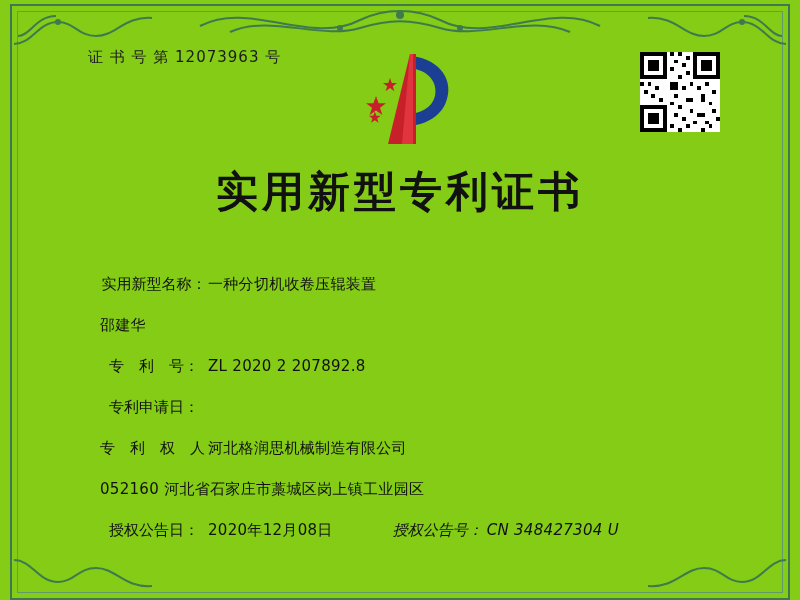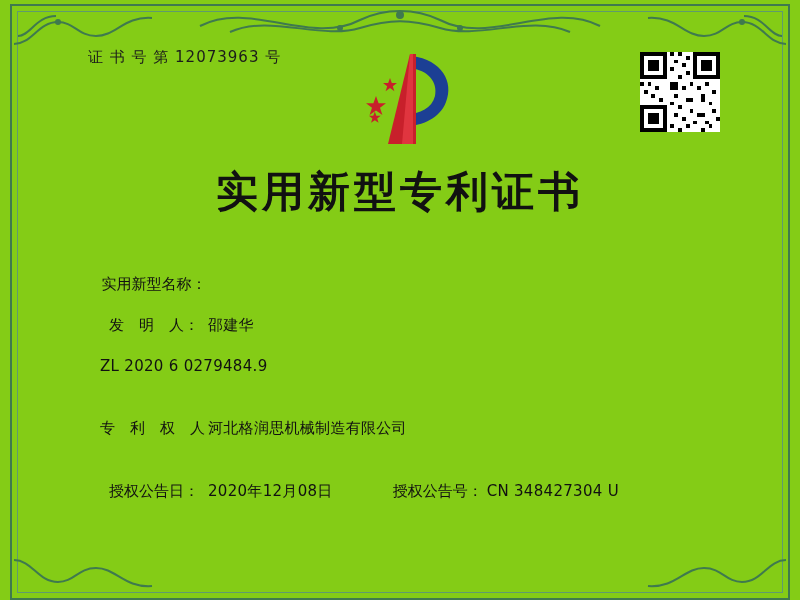--- a/index.html
+++ b/index.html
@@ -134,20 +134,21 @@
     white-space: nowrap;
     letter-spacing: 0.3px;
   }
   .field-row.last {
     margin-bottom: 15px;
   }
   .inline-second {
     margin-left: 60px;
     display: flex;
     align-items: baseline;
+    font-style: italic;
   }
   .inline-second .field-label {
     width: auto;
     flex: 0 0 auto;
     margin-right: 4px;
   }
 </style>
 </head>
 <body>
 
@@ -286,40 +287,43 @@
       </g>
     </svg>
   </div>
 
   <div class="title">实用新型专利证书</div>
 
   <div class="fields">
 
     <div class="field-row">
       <span class="field-label">实用新型名称：</span>
-    </div>
-
-    <div class="field-row">
-      <span class="field-label">发　明　人：</span>
+      <span class="field-value">一种分切机收卷压辊装置</span>
+    </div>
+
+    <div class="field-row">
       <span class="field-value">邵建华</span>
     </div>
 
     <div class="field-row">
-      <span class="field-value">ZL 2020 6 0279484.9</span>
-    </div>
-
-    <div class="field-row">
+      <span class="field-label">专　利　号：</span>
+      <span class="field-value">ZL 2020 2 207892.8</span>
+    </div>
+
+    <div class="field-row">
+      <span class="field-label">专利申请日：</span>
     </div>
 
     <div class="field-row">
       <span class="field-label">专　利　权　人：</span>
       <span class="field-value">河北格润思机械制造有限公司</span>
     </div>
 
     <div class="field-row">
+      <span class="field-value">052160 河北省石家庄市藁城区岗上镇工业园区</span>
     </div>
 
     <div class="field-row last">
       <span class="field-label">授权公告日：</span>
       <span class="field-value">2020年12月08日</span>
       <span class="inline-second">
         <span class="field-label">授权公告号：</span>
         <span class="field-value">CN 348427304 U</span>
       </span>
     </div>

